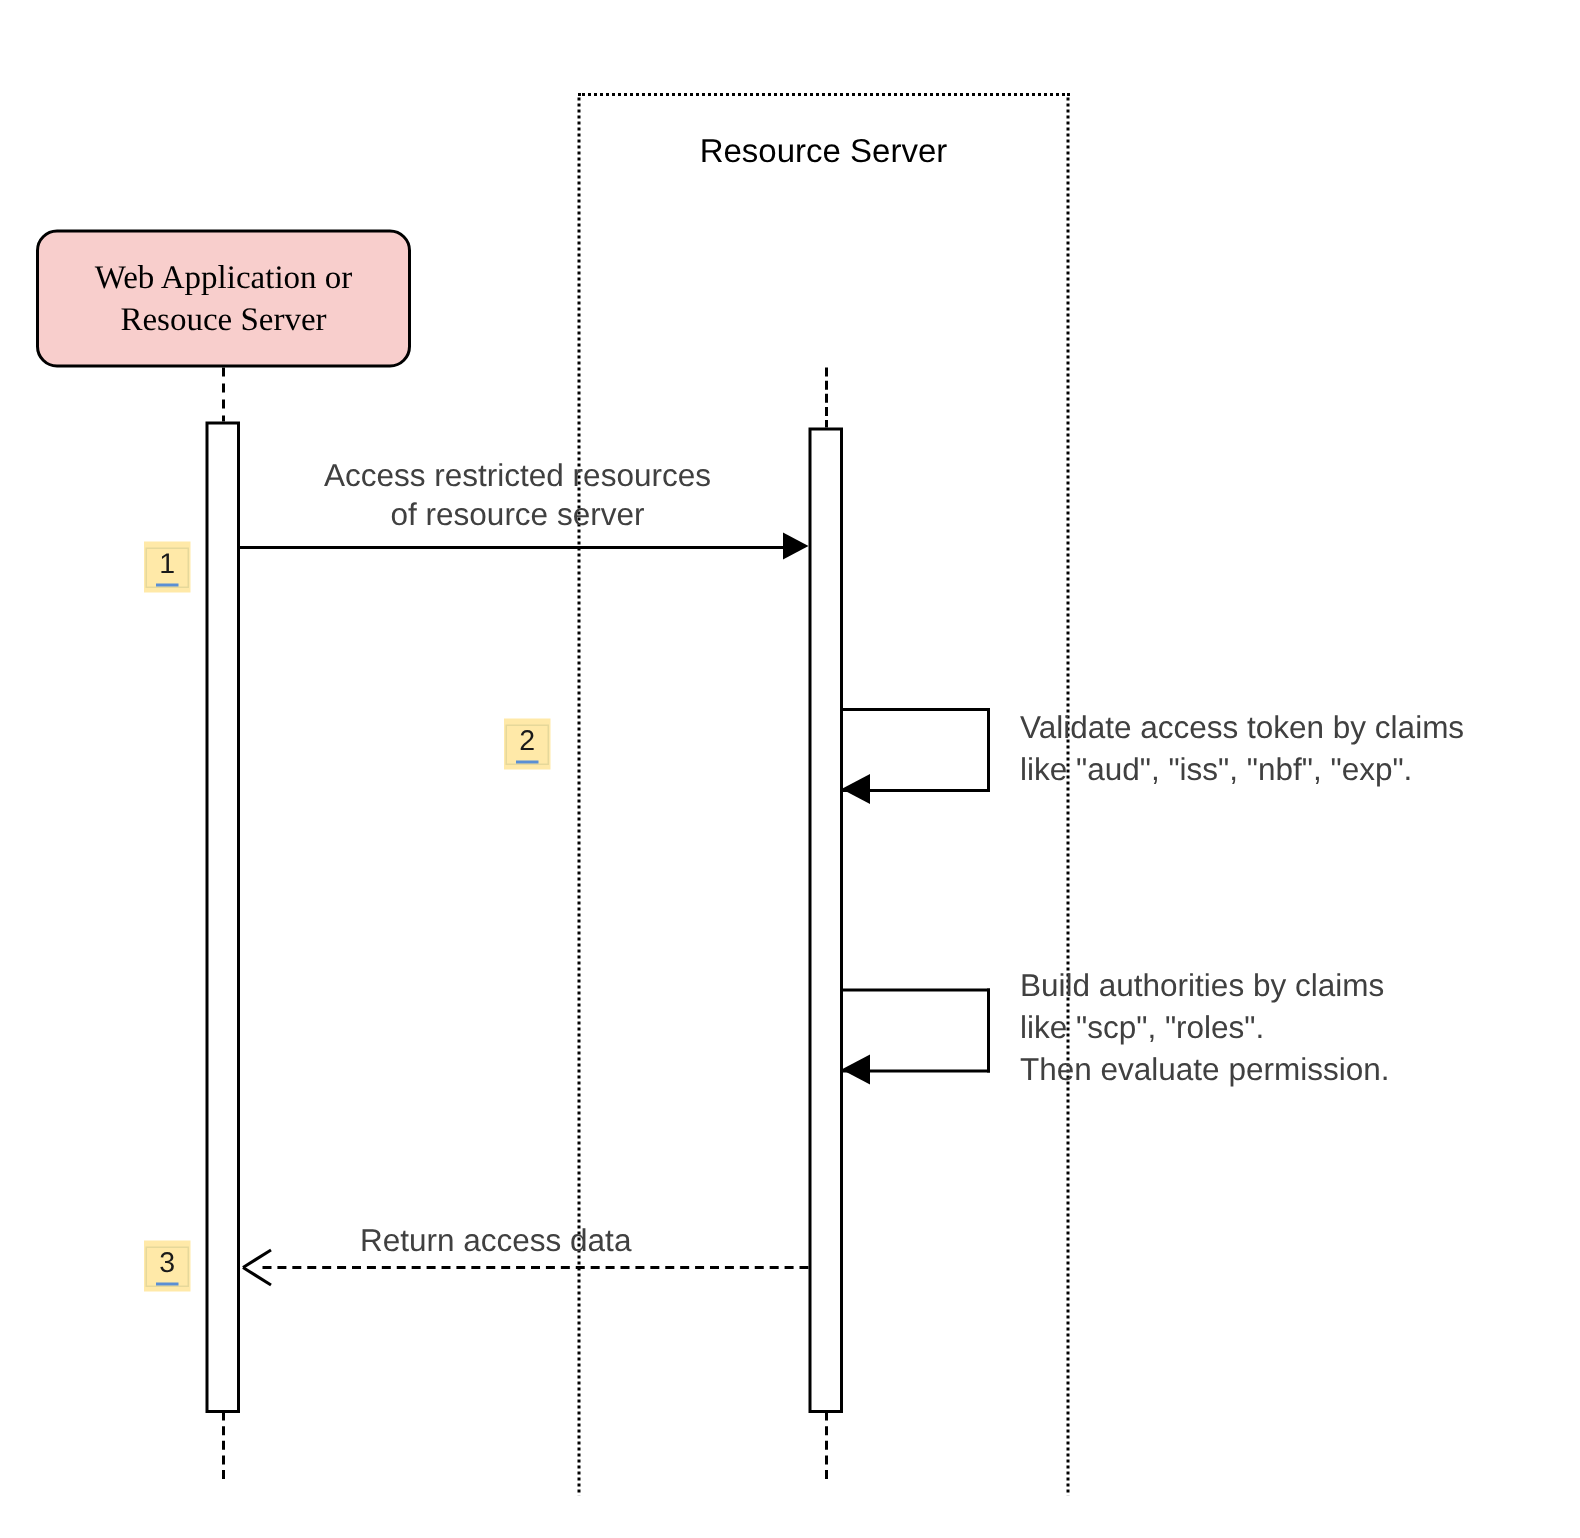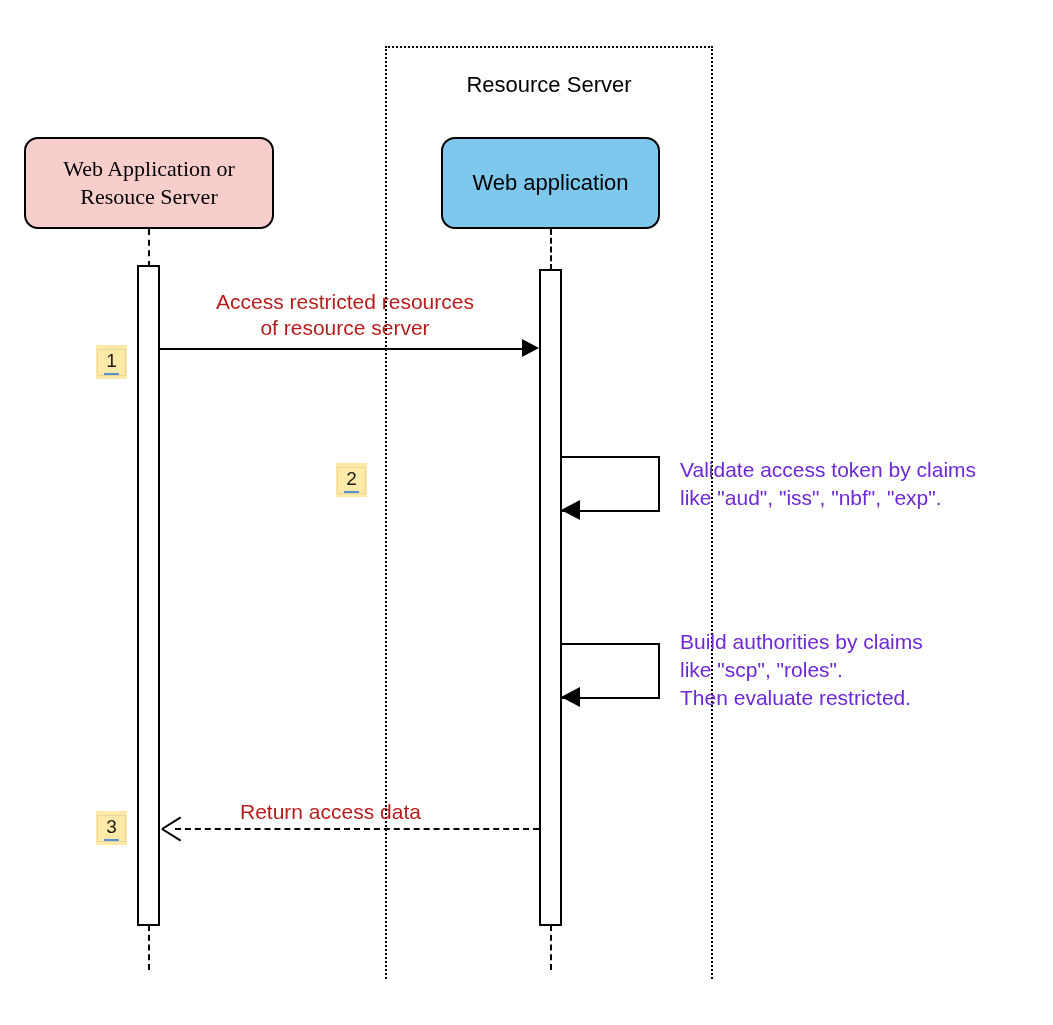--- a/index.html
+++ b/index.html
@@ -11,20 +11,21 @@
   body {
     font-family: "Liberation Sans", sans-serif;
     color: #000000;
   }
   #canvas {
     position: relative;
     width: 1053px;
     height: 981px;
     background: #ffffff;
     overflow: hidden;
+    margin-top: 16px;
   }
 
   
   .group-frame {
     position: absolute;
     border: 2px dotted #000000;
     background: transparent;
     box-sizing: border-box;
   }
   .group-title {
@@ -114,40 +115,40 @@
     border-top: 10px solid transparent;
     border-bottom: 10px solid transparent;
     border-right: 19px solid #000000;
   }
 
   .msg-label {
     position: absolute;
     text-align: center;
     font-size: 21px;
     line-height: 26px;
-    color: #b91c1c;
+    color: #404040;
     white-space: pre-line;
   }
 
   
   .selfcall {
     position: absolute;
     box-sizing: border-box;
     border-top: 2.5px solid #000000;
     border-right: 2.5px solid #000000;
     border-bottom: 2.5px solid #000000;
     border-left: none;
     background: transparent;
   }
 
   .note {
     position: absolute;
     font-size: 21px;
     line-height: 28px;
-    color: #6d28d9;
+    color: #404040;
     white-space: pre-line;
     text-align: left;
   }
 
   
   .step-badge {
     position: absolute;
     background: #ffe9a8;
     display: flex;
     align-items: center;
@@ -181,23 +182,20 @@
 
   <div class="group-frame" style="left:385px; top:46px; width:328px; height:945px;"></div>
 
   <div class="group-title" style="left:385px; top:72px; width:328px;">Resource Server</div>
 
   <div class="participant" style="left:24px; top:137px; width:250px; height:92px; background:#f8cecc;font-family:Liberation Serif, serif;">
     <span style="white-space:pre-line;">Web Application or
 Resouce Server</span>
   </div>
 
-  <div class="participant" style="left:441px; top:137px; width:219px; height:92px; background:#7ec8ee;">
-    <span style="white-space:pre-line;">Web application</span>
-  </div>
 
   <div class="lifeline" style="left:148px; top:229px; height:38px;"></div>
   <div class="lifeline" style="left:148px; top:925px; height:45px;"></div>
 
   <div class="lifeline" style="left:550px; top:229px; height:41px;"></div>
   <div class="lifeline" style="left:550px; top:925px; height:45px;"></div>
 
   <div class="activation" style="left:137px; top:265px; width:23px; height:661px;"></div>
 
   <div class="activation" style="left:539px; top:269px; width:23px; height:657px;"></div>
@@ -229,21 +227,21 @@
       <span class="underline"></span>
     </span>
   </div>
 
   <div class="selfcall" style="left:562px; top:643px; width:98px; height:56px;"></div>
 
   <div class="arrow-filled-left" style="left:561px; top:687px;"></div>
 
   <div class="note" style="left:680px; top:628px; width:360px;">Build authorities by claims
 like "scp", "roles".
-Then evaluate restricted.</div>
+Then evaluate permission.</div>
 
   <div class="msg-label" style="left:240px; top:799px; width:320px; text-align:left;">Return access data</div>
 
   <div class="msg-line dashed" style="left:175px; top:828px; width:364px;"></div>
 
   <div class="arrow-open-left" style="left:162px; top:817px;"></div>
 
   <div class="step-badge" style="left:96px; top:811px; width:31px; height:34px;">
     <span class="inner">
       <span class="num">3</span>

